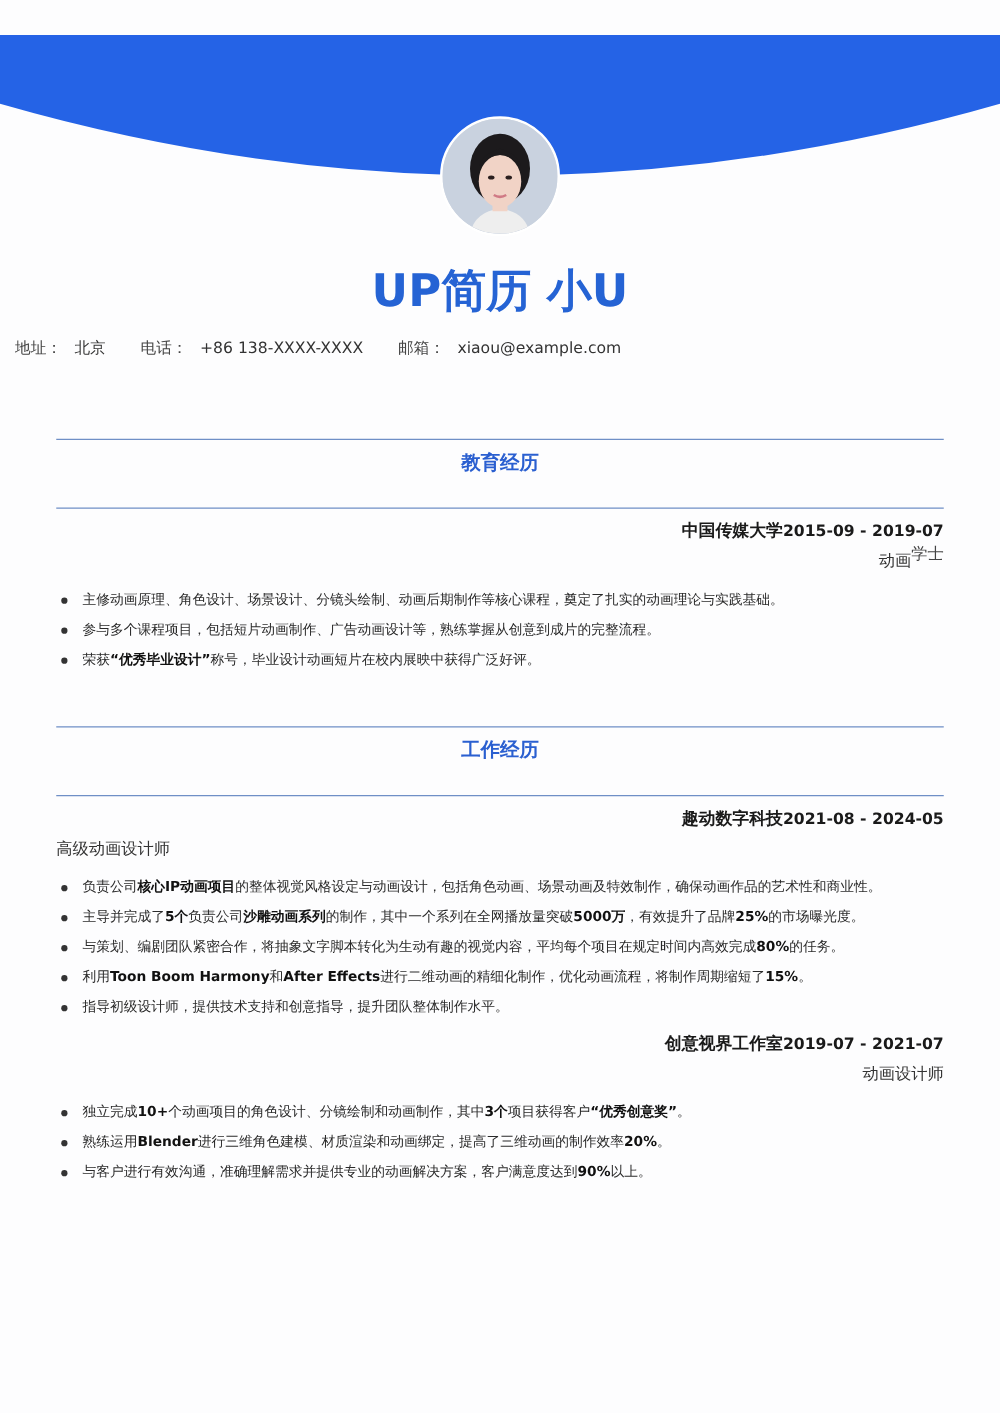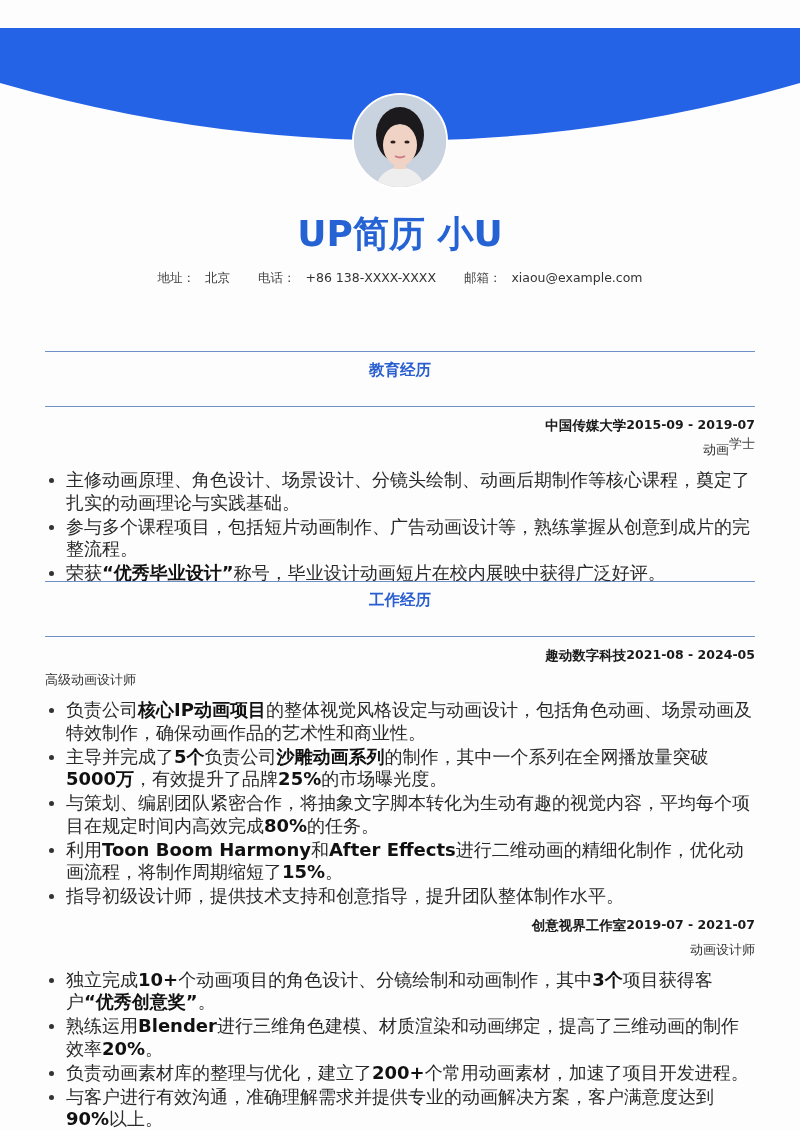--- a/index.html
+++ b/index.html
@@ -38,21 +38,21 @@
       font-size: 36px;
       font-weight: bold;
       color: #2563d4;
       letter-spacing: 0px;
       line-height: 48px;
     }
     .contact {
       position: absolute;
       left: 0; top: 268px;
       width: 800px;
-      text-align: center;
+      text-align: left;
       font-size: 12.5px;
       color: #333;
       line-height: 20px;
       white-space: nowrap;
     }
     .contact .item { display: inline-block; margin: 0 12px; }
     .contact .lbl { color: #444; margin-right: 10px; }
     .contact .val { color: #333; }
 
     .section {
@@ -100,21 +100,21 @@
       line-height: 18px;
       text-align: right;
     }
     ul.bullets {
       list-style: none;
       margin-top: 9px;
     }
     ul.bullets li {
       position: relative;
       padding-left: 21px;
-      font-size: 18px;
+      font-size: 11px;
       line-height: 22.5px;
       color: #2a2a2a;
       margin-bottom: 1.5px;
     }
     ul.bullets li::before {
       content: "";
       position: absolute;
       left: 4px; top: 9px;
       width: 5px; height: 5px;
       border-radius: 50%;
@@ -198,17 +198,16 @@
 
   <div class="entry" style="margin-top:7px;">
     <div class="entry-row">
       <div class="entry-title">创意视界工作室</div>
       <div class="entry-date">2019-07 - 2021-07</div>
     </div>
     <div class="entry-sub" style="margin-top:5px;text-align:right;">动画设计师</div>
     <ul class="bullets">
         <li><span>独立完成</span><b>10+</b><span>个动画项目的角色设计、分镜绘制和动画制作，其中</span><b>3个</b><span>项目获得客户</span><b>“优秀创意奖”</b><span>。</span></li>
         <li><span>熟练运用</span><b>Blender</b><span>进行三维角色建模、材质渲染和动画绑定，提高了三维动画的制作效率</span><b>20%</b><span>。</span></li>
-        <li><span>负责动画素材库的整理与优化，建立了</span><b>200+</b><span>个常用动画素材，加速了项目开发进程。</span></li>
         <li><span>与客户进行有效沟通，准确理解需求并提供专业的动画解决方案，客户满意度达到</span><b>90%</b><span>以上。</span></li>
       </ul>
   </div>
 </div>
 
 </body></html>

